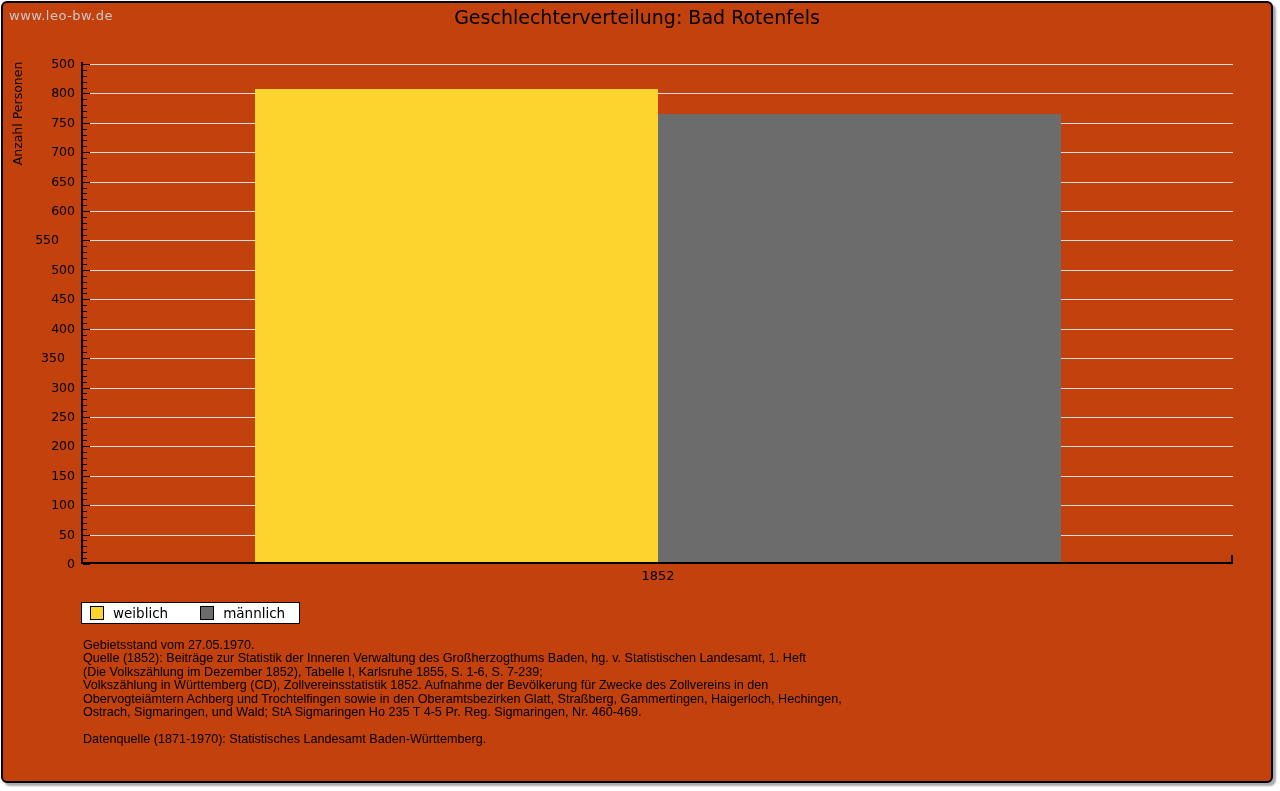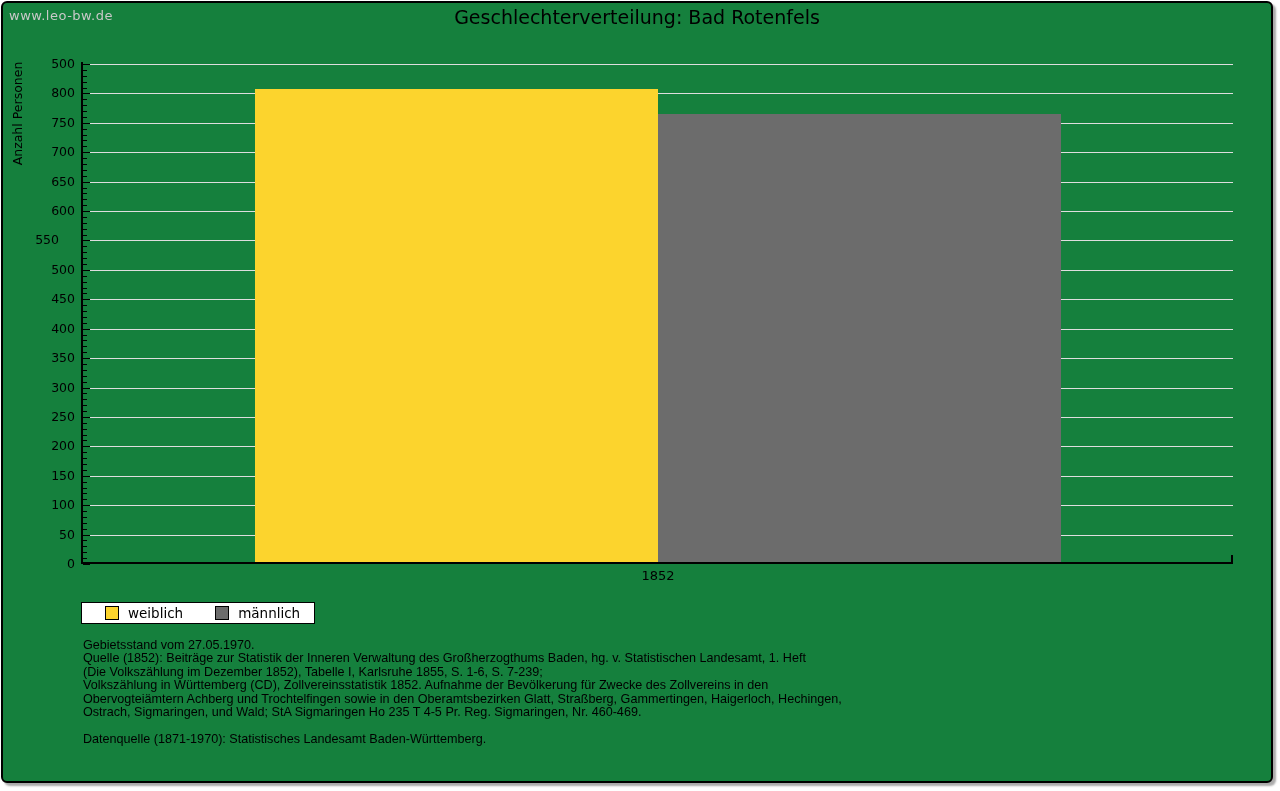--- a/index.html
+++ b/index.html
@@ -8,21 +8,21 @@
     background: #ffffff;
     overflow: hidden;
     font-family: "DejaVu Sans", sans-serif;
   }
   #page {
     position: absolute;
     left: 1px; top: 1px;
     width: 1268px; height: 778px;
     border: 2px solid #000;
     border-radius: 6px;
-    background: #15803d;
+    background: #c2410c;
     box-shadow: 3px 3px 2px rgba(150,150,150,0.8);
   }
   #watermark {
     position: absolute; left: 6px; top: 5px;
     font-size: 13px; color: #c9c9c9;
     letter-spacing: 0.5px;
   }
   #chart-title {
     position: absolute; left: 0; top: 3px; width: 100%;
     text-align: center;
@@ -51,21 +51,21 @@
   #x-tick-label {
     position: absolute; width: 120px; text-align: center;
     font-size: 13px; color: #000;
   }
   #legend {
     position: absolute; left: 78px; top: 599px;
     height: 20px;
     border: 1px solid #000;
     background: #fff;
     display: flex; align-items: center;
-    padding: 0 14px 0 23px;
+    padding: 0 14px 0 8px;
     column-gap: 32px;
   }
   .legend-item { display: flex; align-items: center; column-gap: 9px; }
   .legend-swatch {
     width: 12px; height: 12px;
     border: 1px solid #000;
     display: inline-block;
   }
   .legend-label { font-size: 13.5px; color: #000; }
   #footnotes {
@@ -185,21 +185,21 @@
       <div class="ytick-label" style="left: 28px; top: 494px;">100</div>
       <div class="tick" style="left: 80px; top: 473px; width: 7px;"></div>
       <div class="ytick-label" style="left: 28px; top: 465px;">150</div>
       <div class="tick" style="left: 80px; top: 443px; width: 7px;"></div>
       <div class="ytick-label" style="left: 28px; top: 435px;">200</div>
       <div class="tick" style="left: 80px; top: 414px; width: 7px;"></div>
       <div class="ytick-label" style="left: 28px; top: 406px;">250</div>
       <div class="tick" style="left: 80px; top: 385px; width: 7px;"></div>
       <div class="ytick-label" style="left: 28px; top: 377px;">300</div>
       <div class="tick" style="left: 80px; top: 355px; width: 7px;"></div>
-      <div class="ytick-label" style="left: 28px; top: 347px;">350</div>
+      <div class="ytick-label" style="left: 28px; top: 347px; text-align: center;">350</div>
       <div class="tick" style="left: 80px; top: 326px; width: 7px;"></div>
       <div class="ytick-label" style="left: 28px; top: 318px;">400</div>
       <div class="tick" style="left: 80px; top: 296px; width: 7px;"></div>
       <div class="ytick-label" style="left: 28px; top: 288px;">450</div>
       <div class="tick" style="left: 80px; top: 267px; width: 7px;"></div>
       <div class="ytick-label" style="left: 28px; top: 259px;">500</div>
       <div class="tick" style="left: 80px; top: 237px; width: 7px;"></div>
       <div class="ytick-label" style="left: 12px; top: 229px;">550</div>
       <div class="tick" style="left: 80px; top: 208px; width: 7px;"></div>
       <div class="ytick-label" style="left: 28px; top: 200px;">600</div>

